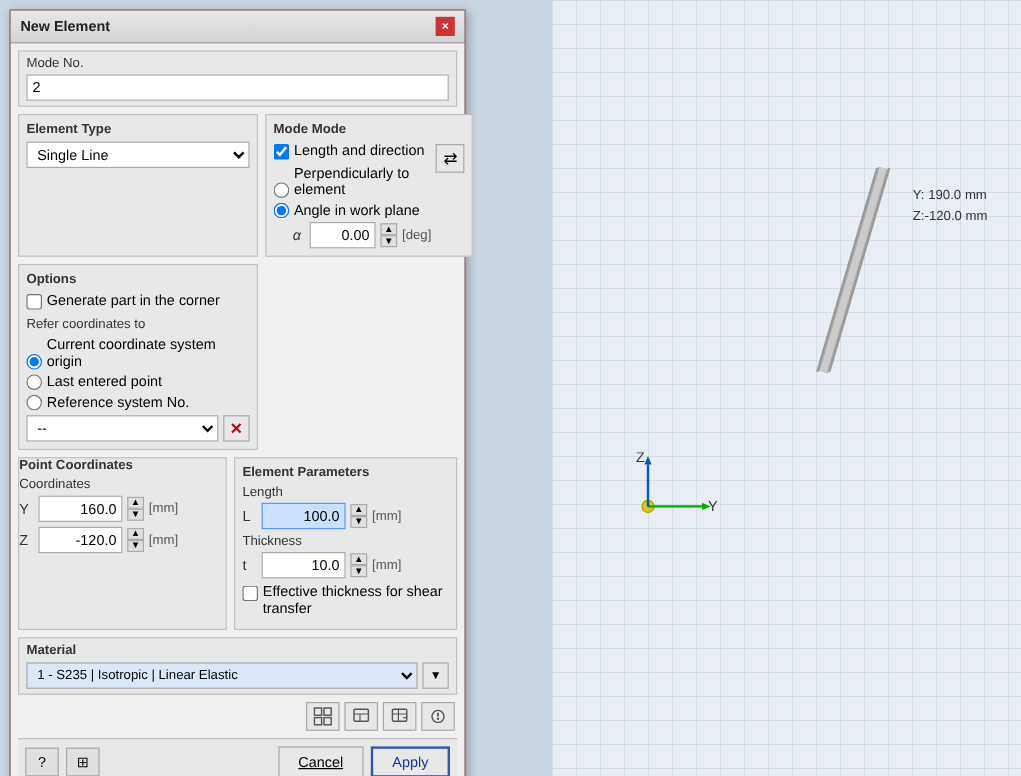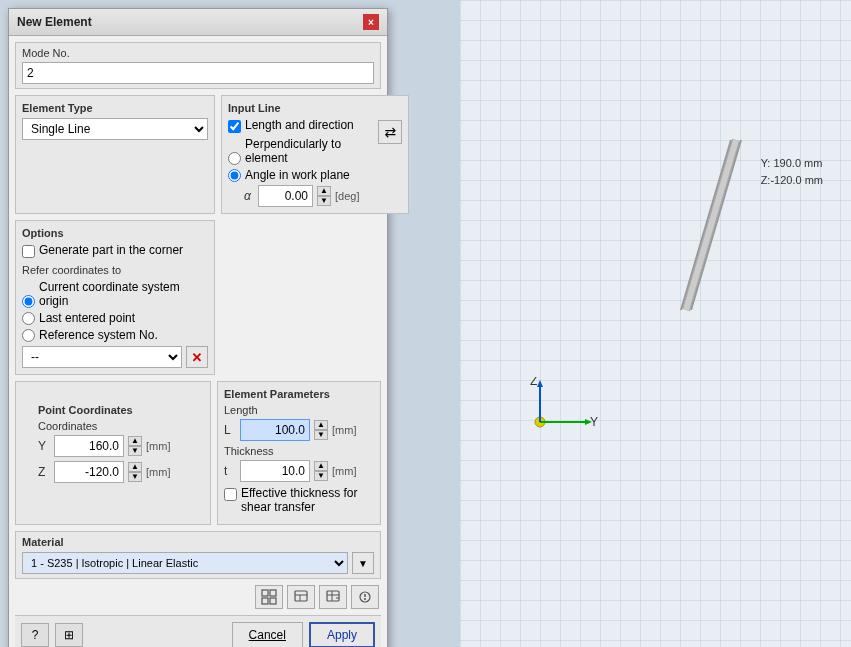--- a/index.html
+++ b/index.html
@@ -194,21 +194,21 @@
     .bottom-sections {
       display: flex;
       gap: 6px;
       margin-bottom: 6px;
     }
 
     .point-coords-section {
       flex: 1;
       background: #e8e8e8;
       border: 1px solid #c0c0c0;
-      padding: 22px;
+      padding: 0;
     }
 
     .element-params-section {
       flex: 1;
       background: #e8e8e8;
       border: 1px solid #c0c0c0;
       padding: 6px;
     }
 
     .coord-row {
@@ -384,21 +384,21 @@
       border: 1px solid #c0c0c0;
       padding: 6px;
     }
 
     .options-box.left { flex: 0 0 200px; }
     .options-box.right { flex: 1; }
 
     .input-mode-inner {
       display: flex;
       align-items: flex-start;
-      gap: 19px;
+      gap: 4px;
     }
 
     .input-mode-options {
       flex: 1;
     }
 
     .swap-btn {
       width: 24px;
       height: 24px;
       background: #e8e8e8;
@@ -491,21 +491,21 @@
       <div class="options-box left">
         <div class="section-title">Element Type</div>
         <select class="select-input">
           <option>Single Line</option>
           <option>Beam</option>
           <option>Column</option>
           <option>Truss</option>
         </select>
       </div>
       <div class="options-box right">
-        <div class="section-title">Input Line</div>
+        <div class="section-title">Mode Mode</div>
         <div class="input-mode-inner">
           <div class="input-mode-options">
             <div class="checkbox-row">
               <input type="checkbox" checked="" style="">
               <span>Length and direction</span>
             </div>
             <div class="radio-row">
               <input type="radio" name="input_mode" style="">
               <span>Perpendicularly to element</span>
             </div>

